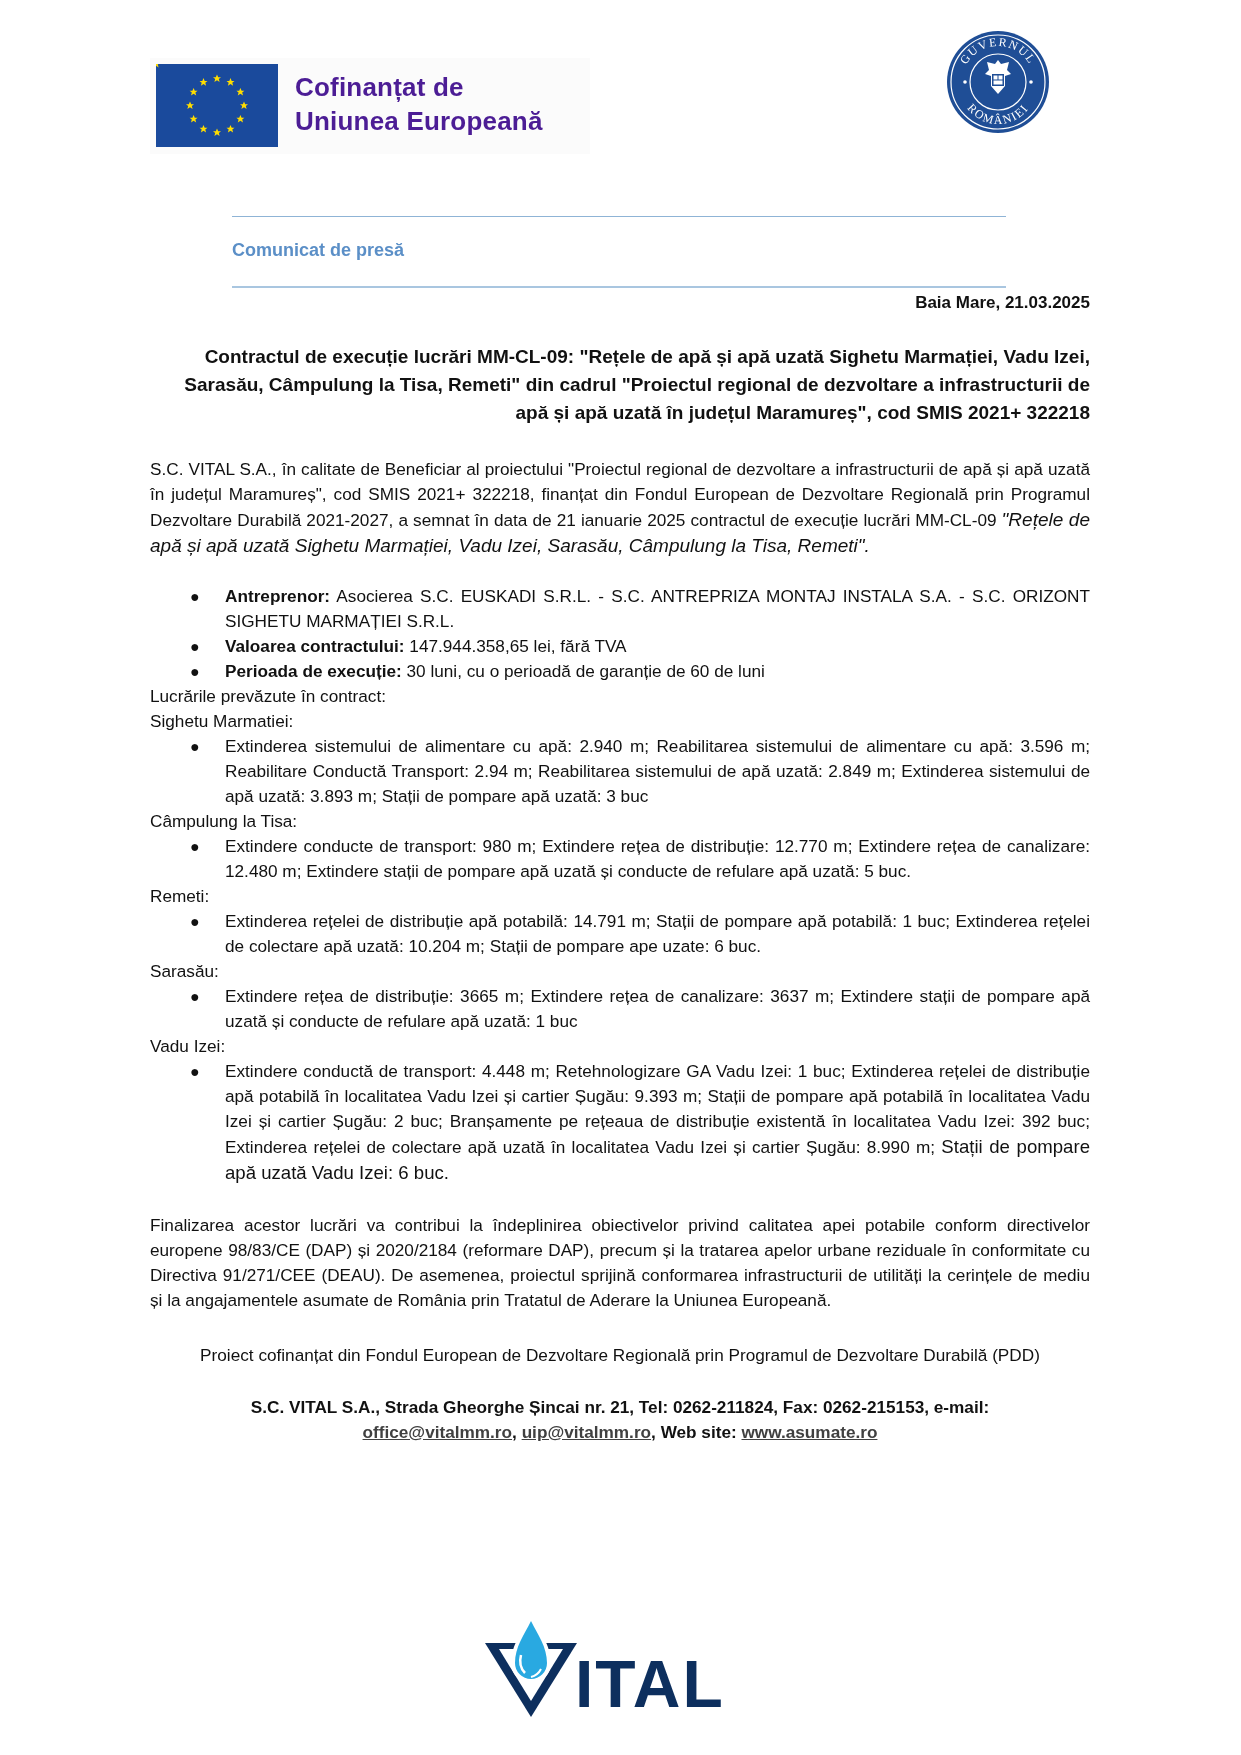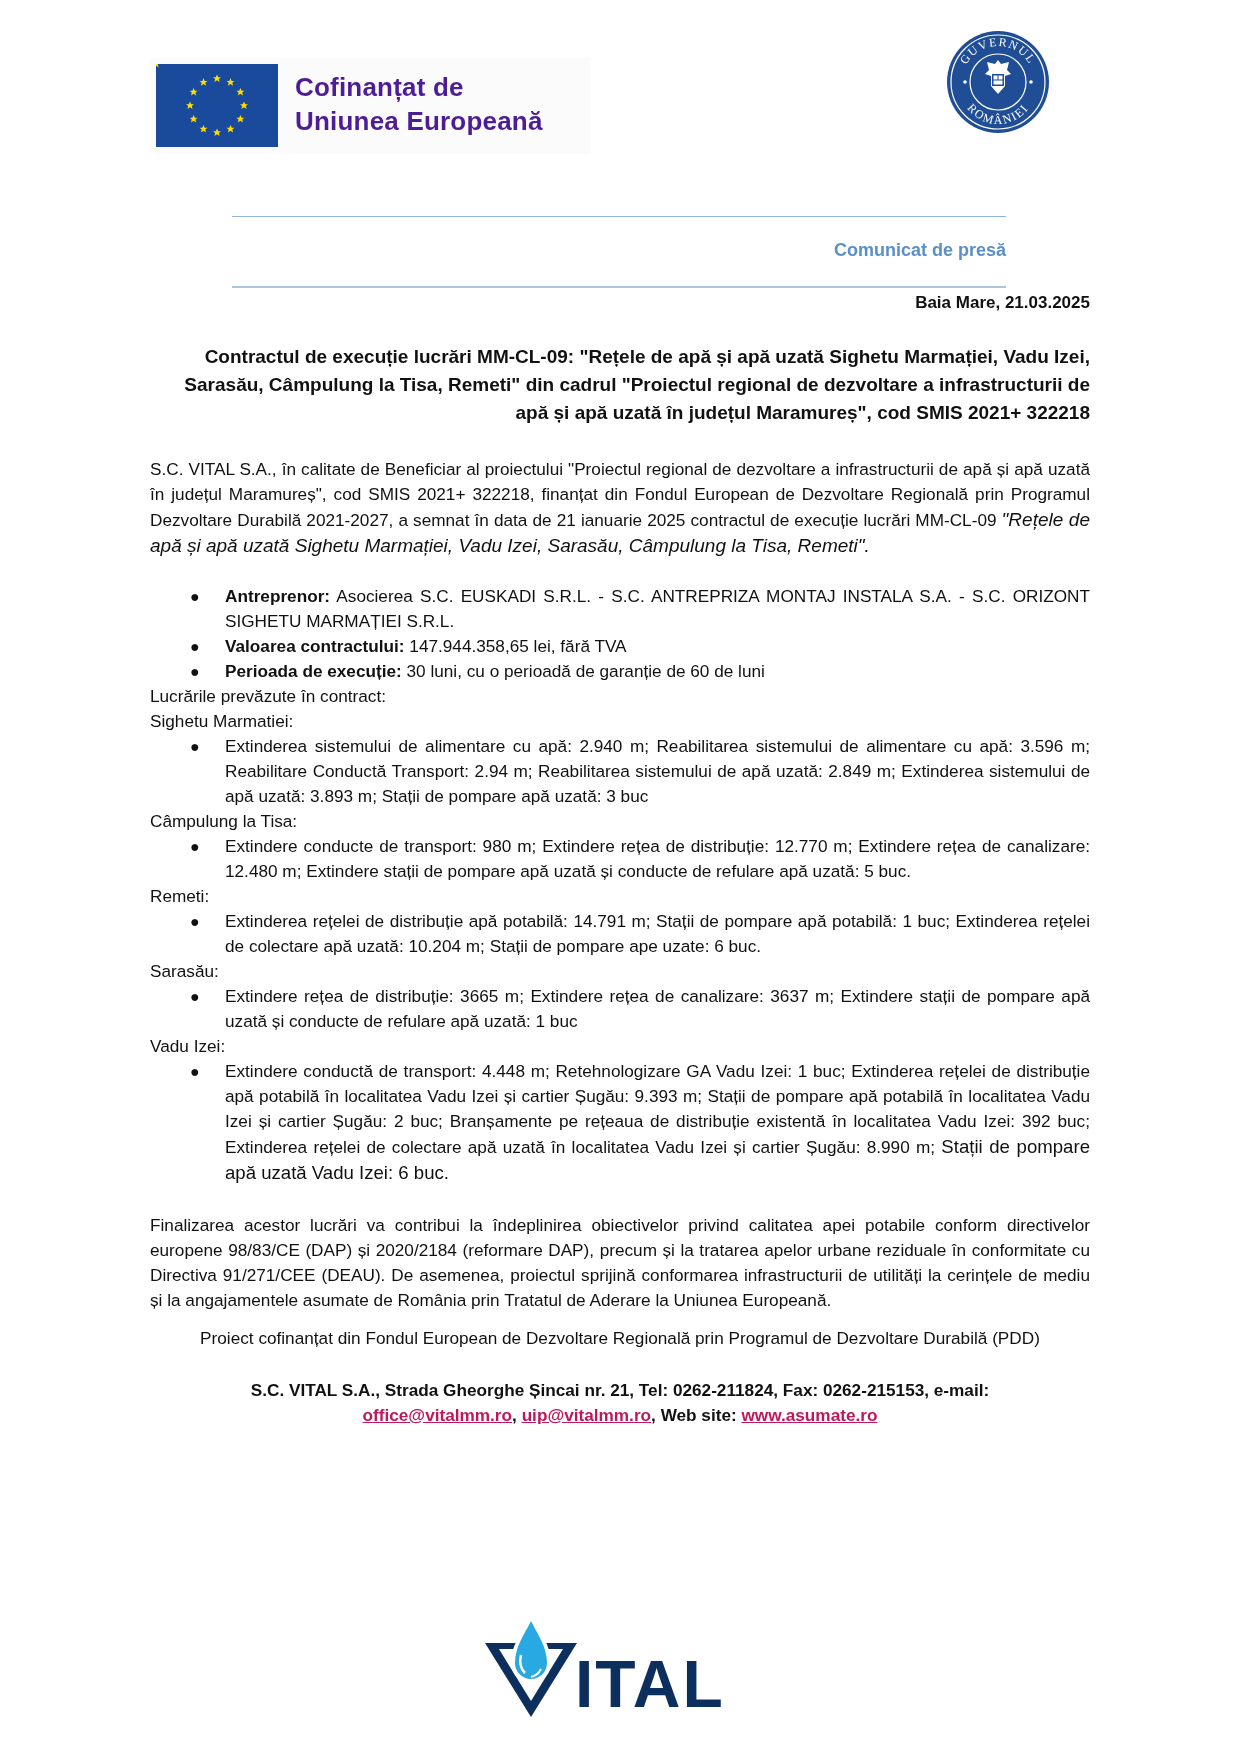--- a/index.html
+++ b/index.html
@@ -12,43 +12,43 @@
   #eu-flag { position:absolute; left:6px; top:6px; width:122px; height:83px; background:#1a4a9c; }
   #eu-text { position:absolute; left:145px; top:12px; color:#4c1d95; font-weight:bold;
              font-size:26px; line-height:34px; letter-spacing:0.2px; }
 
   #gov-seal { left:946px; top:30px; width:104px; height:104px; }
 
   
   .rule { position:absolute; left:232px; width:774px; height:0; border-top:1.5px solid #8fb4d6; }
   #rule-top { top:216px; }
   #rule-bottom { top:286px; border-top:2.5px solid #a9c6e0; }
-  #press-title { left:232px; width:774px; top:240px; text-align:right; color:#5b8fc7;
+  #press-title { left:232px; width:774px; top:240px; text-align:left; color:#5b8fc7;
                  font-weight:bold; font-size:18px; }
 
   #date-line { right:151px; top:293px; font-weight:bold; font-size:17px; }
 
   
   #content { left:150px; top:343px; width:940px; font-size:17.2px; line-height:25px; }
   #headline { text-align:right; font-weight:bold; font-size:19px; line-height:28px;
               margin:0 0 30px 0; }
   .para { text-align:justify; margin:0; }
   .para .ital { font-style:italic; font-size:19px; }
   ul.blist { list-style:none; margin:0; padding:0; }
   ul.blist li { position:relative; padding-left:75px; text-align:justify; }
   ul.blist li .bullet { position:absolute; left:40px; top:0; font-size:16px; }
   .sect { font-weight:normal; margin:0; }
   .b { font-weight:bold; }
   .bigtail { font-size:18.6px; }
 
   #intro { margin-bottom:25px; }
   #closing { margin-top:27px; }
-  #cofin { text-align:center; margin-top:13px; }
+  #cofin { text-align:center; margin-top:30px; }
   #contact { text-align:center; font-weight:bold; margin-top:27px; }
-  #contact a { color:#be185d; text-decoration:underline; }
+  #contact a { color:#404040; text-decoration:underline; }
 
   #vital-logo { left:485px; top:1607px; width:270px; height:115px; }
 </style>
 </head>
 <body>
 
 <div id="eu-logo" class="abs">
   <div id="eu-flag">
     <svg width="122" height="83" viewBox="0 0 122 83">
       <rect width="122" height="83" fill="#1a4a9c"></rect>

